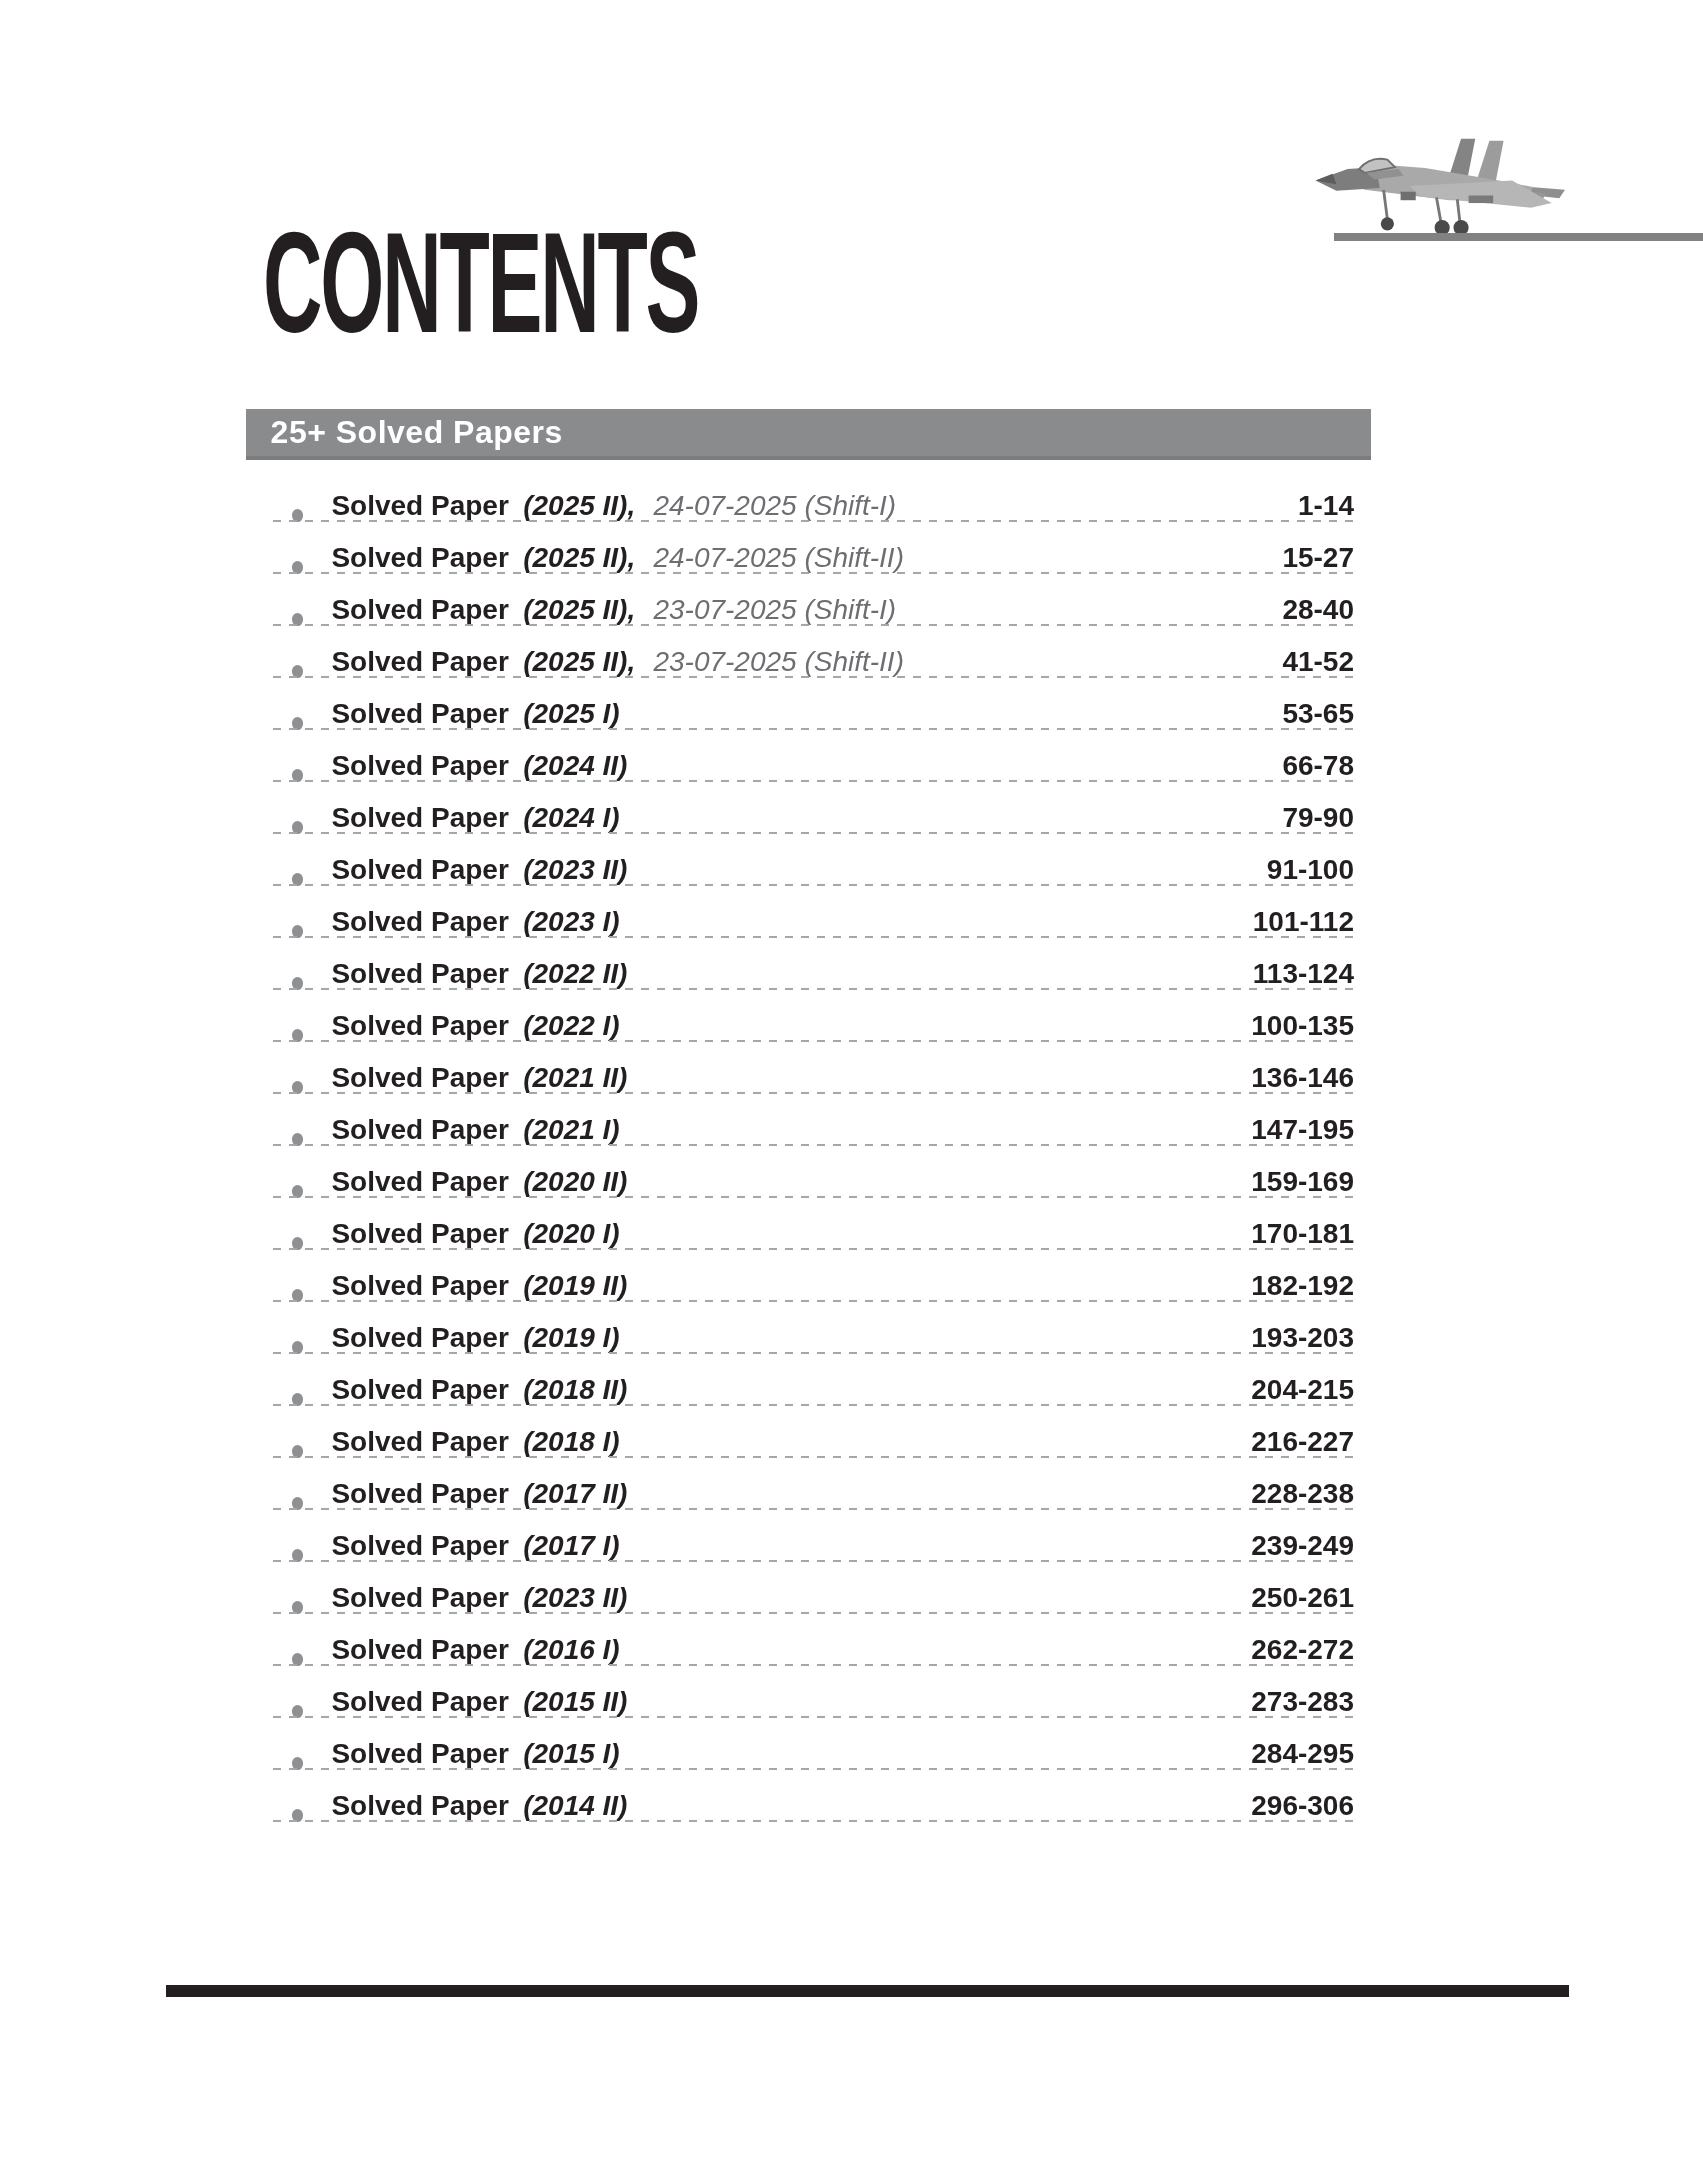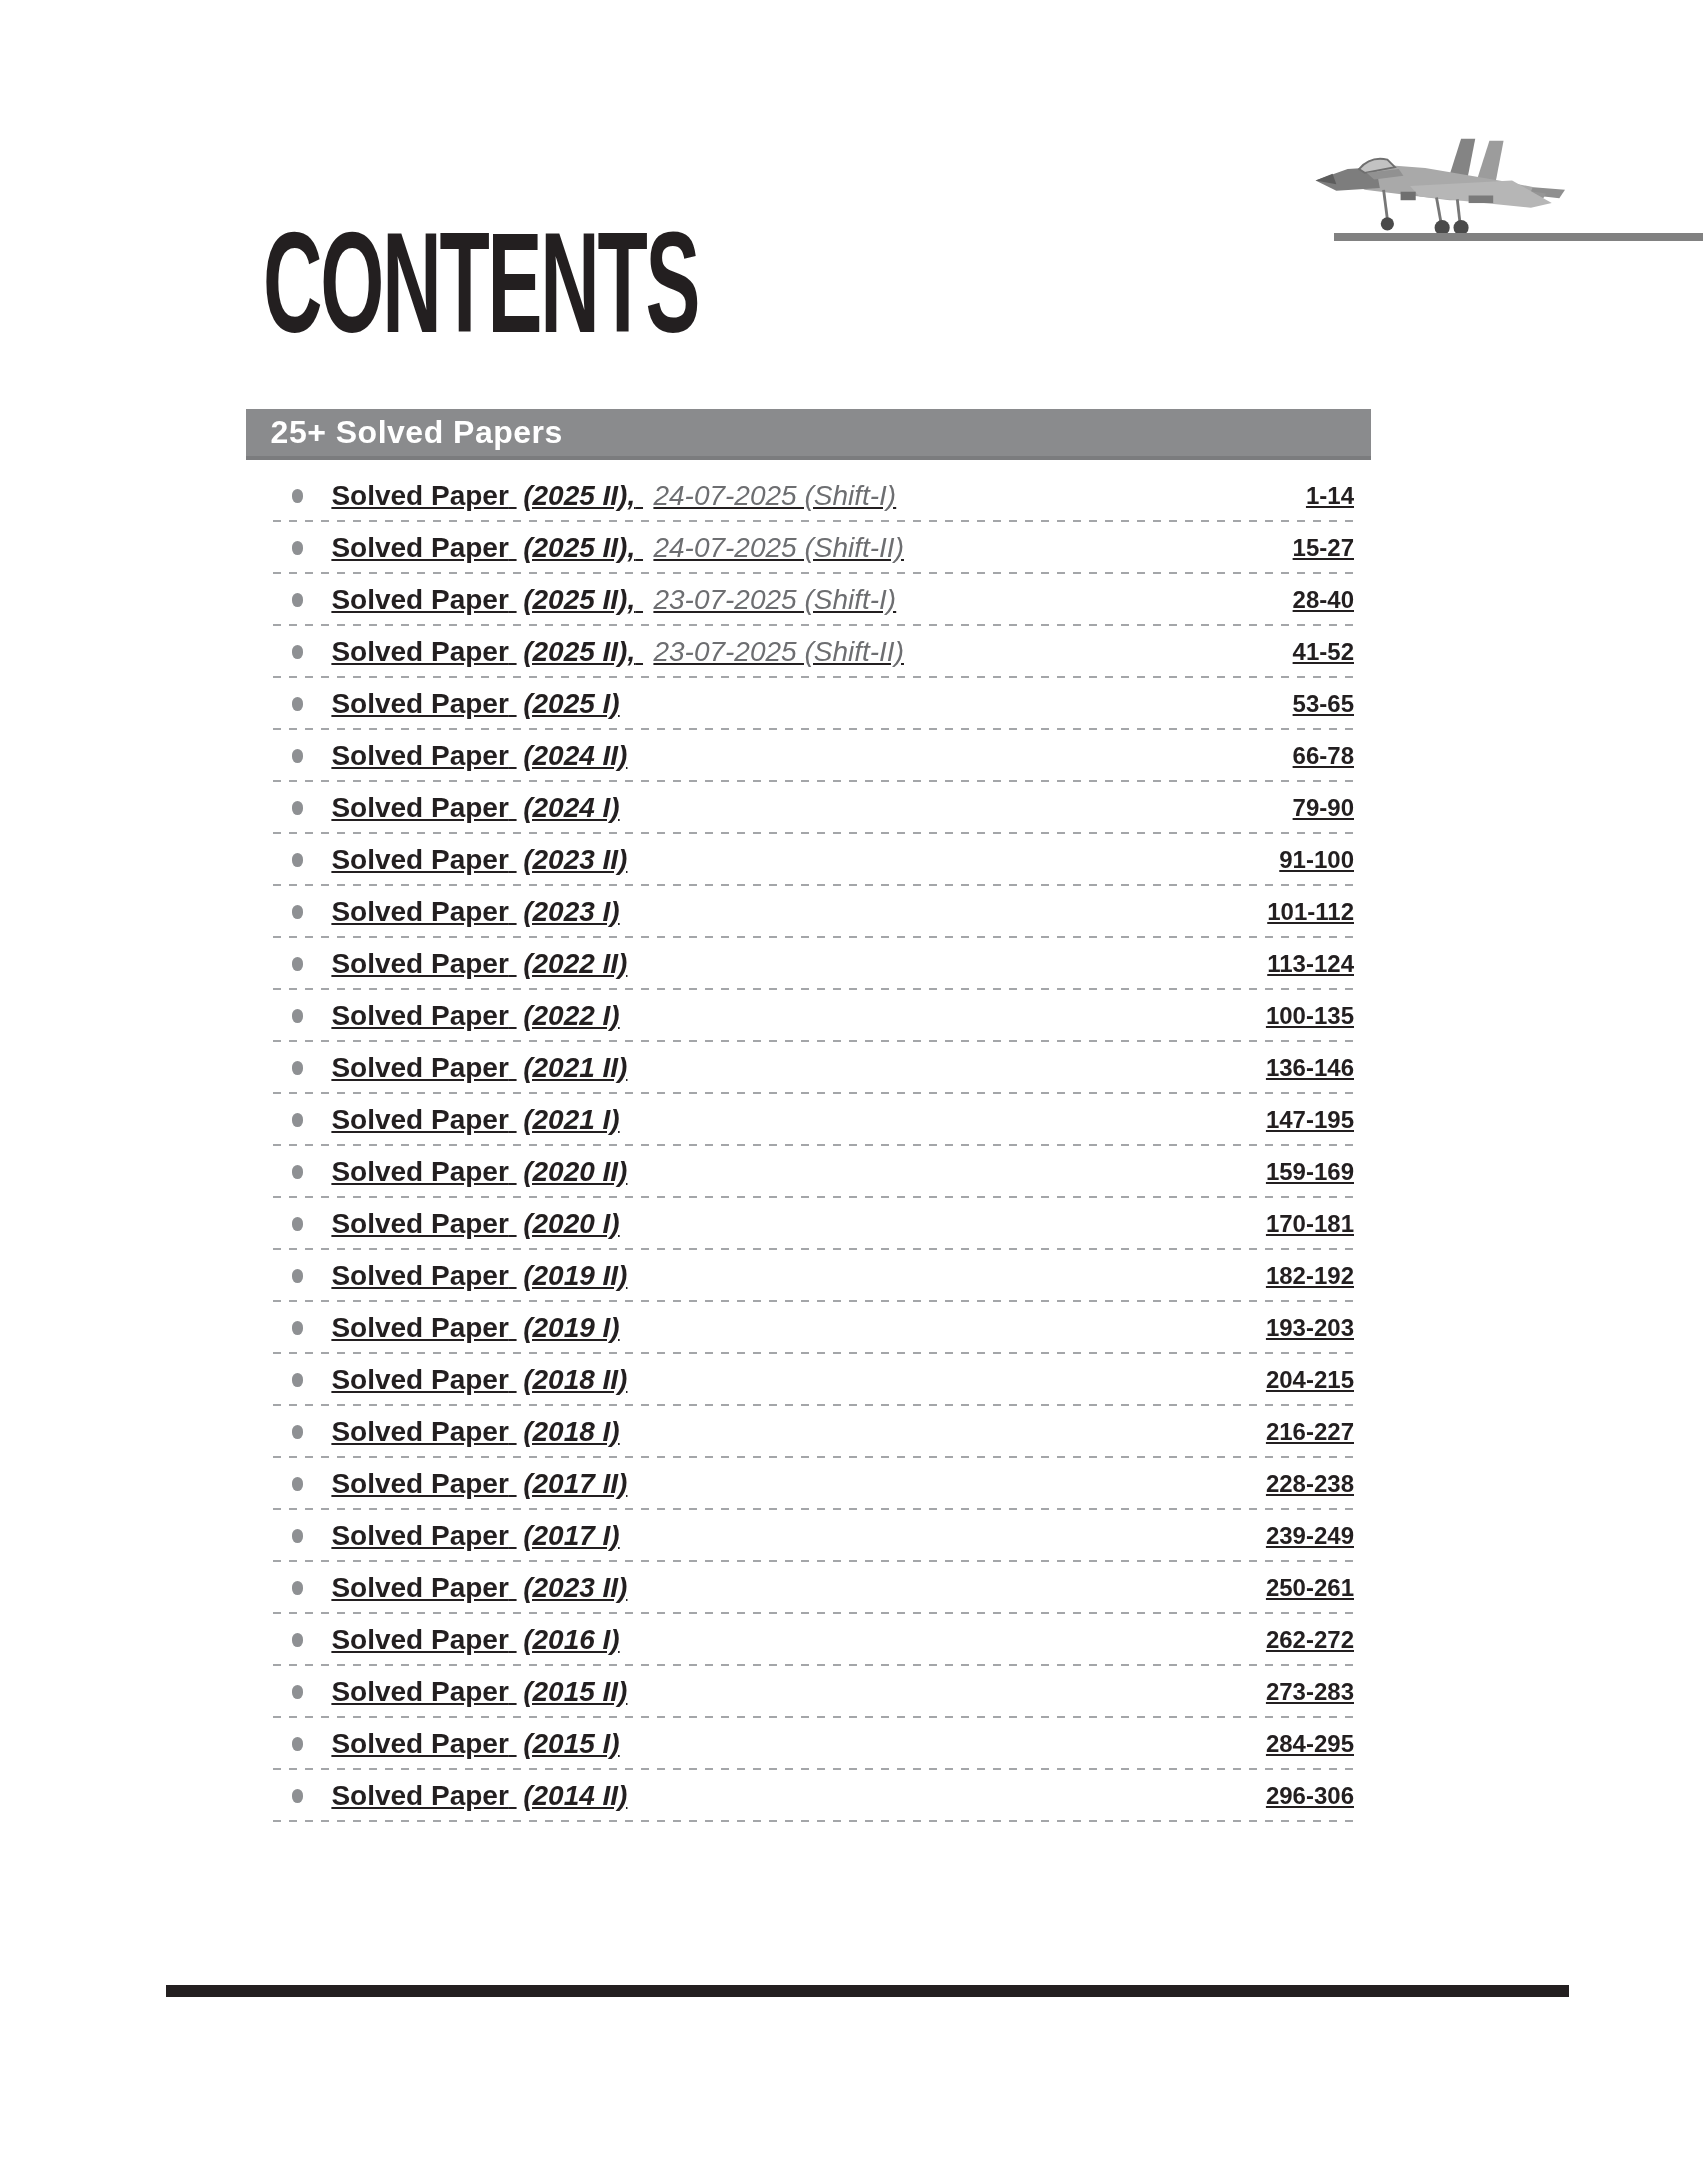--- a/index.html
+++ b/index.html
@@ -35,36 +35,36 @@
     margin-left:24.6px;color:#ffffff;font-weight:bold;font-size:32px;
     letter-spacing:0.5px;
   }
 
   
   .toc{
     position:absolute;left:273px;top:470px;width:1081px;
   }
   .toc-row{
     position:relative;height:52px;
-    display:flex;align-items:center;text-decoration:underline;
+    display:flex;align-items:flex-end;
   }
   .toc-row::after{
     content:'';position:absolute;left:0;right:0;bottom:0;height:1.9px;
     background:repeating-linear-gradient(90deg,#a4a6a9 0 8.5px,transparent 8.5px 16px);
   }
   .bullet{
     flex:0 0 auto;width:11.4px;height:13.2px;border-radius:50%;
     background:#8e9093;margin-left:19px;margin-right:28px;
   }
   .lbl{white-space:nowrap;font-size:28px;}
   .lbl-name{font-weight:bold;color:#231f20;}
   .lbl-edition{font-weight:bold;font-style:italic;color:#231f20;margin-left:6.6px;}
   .lbl-session{font-style:italic;color:#6d6e71;margin-left:10.4px;}
   .lbl-session:empty{display:none;}
-  .pages{margin-left:auto;font-weight:bold;font-size:24px;color:#231f20;white-space:nowrap;}
+  .pages{margin-left:auto;font-weight:bold;font-size:28px;color:#231f20;white-space:nowrap;}
 
   
   .footnote{
     position:absolute;left:276px;top:1896px;
     font-size:29px;font-weight:bold;font-style:italic;color:#231f20;
   }
 
   
   .footer-rule{
     position:absolute;left:166px;top:1985px;width:1403px;height:12.3px;

